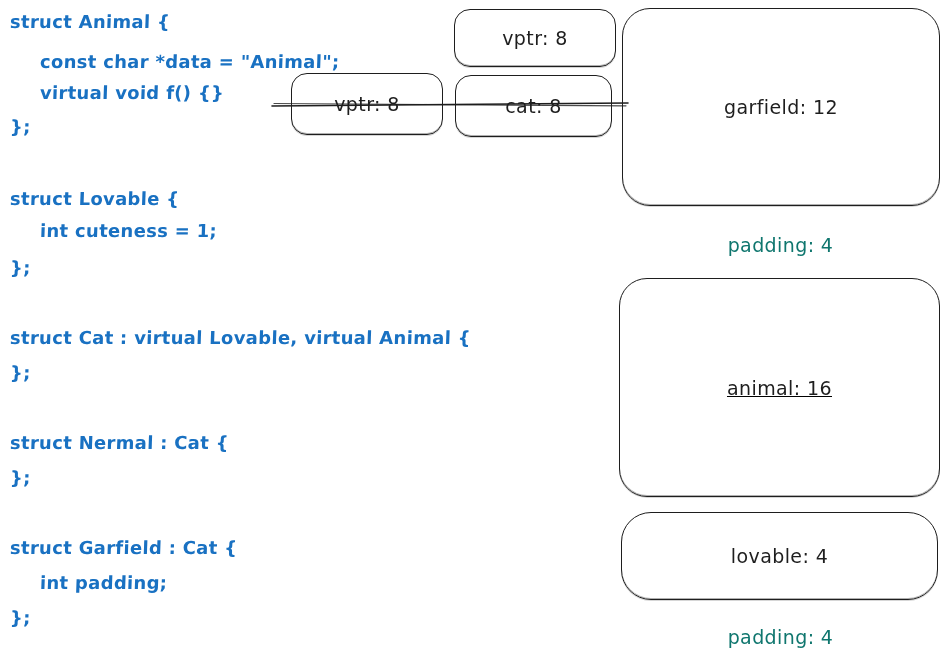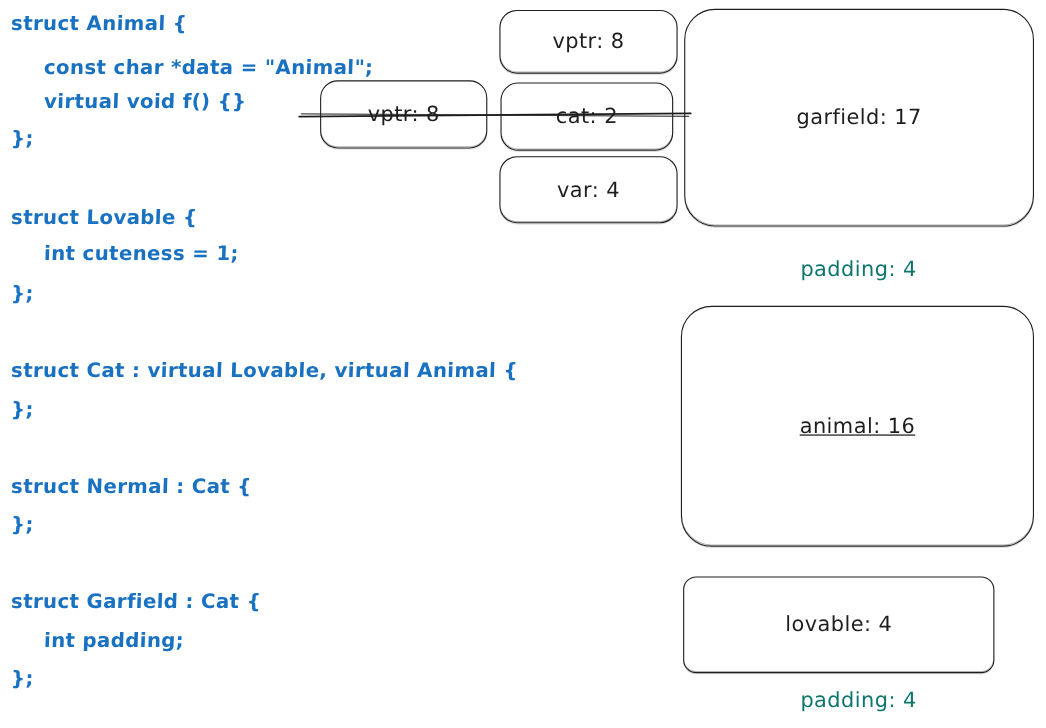--- a/index.html
+++ b/index.html
@@ -83,36 +83,33 @@
 
   <div class="mbox" style="left:291px; top:73px; width:152px; height:62px;">
     <span class="mbox-label">vptr: 8</span>
   </div>
 
   <div class="mbox" style="left:454px; top:9px; width:162px; height:58px;">
     <span class="mbox-label">vptr: 8</span>
   </div>
 
   <div class="mbox" style="left:455px; top:75px; width:157px; height:62px;">
-    <span class="mbox-label">cat: 2</span>
+    <span class="mbox-label">cat: 8</span>
   </div>
 
-  <div class="mbox" style="left:454px; top:142px; width:162px; height:61px;">
-    <span class="mbox-label">var: 4</span>
-  </div>
 
   <div class="mbox big" style="left:622px; top:8px; width:318px; height:198px;">
-    <span class="mbox-label">garfield: 17</span>
+    <span class="mbox-label">garfield: 12</span>
   </div>
 
   <div class="mbox big" style="left:619px; top:278px; width:321px; height:219px;text-decoration:underline;">
     <span class="mbox-label">animal: 16</span>
   </div>
 
-  <div class="mbox big" style="left:621px; top:512px; width:283px; height:88px; border-radius:12px;margin-top:12px;">
+  <div class="mbox big" style="left:621px; top:512px; width:317px; height:88px; border-radius:30px;">
     <span class="mbox-label">lovable: 4</span>
   </div>
 
   <div class="float-label" style="left:703px; top:234px; width:155px;">padding: 4</div>
   <div class="float-label" style="left:703px; top:626px; width:155px;">padding: 4</div>
 
   <svg class="strike-svg" viewBox="0 0 951 662">
     <line x1="272" y1="106" x2="628" y2="103" stroke="#1e1e1e" stroke-width="1.6" stroke-linecap="round"></line>
     <line x1="274" y1="103.5" x2="626" y2="105.8" stroke="#1e1e1e" stroke-width="1.2" stroke-linecap="round" opacity="0.8"></line>
   </svg>

